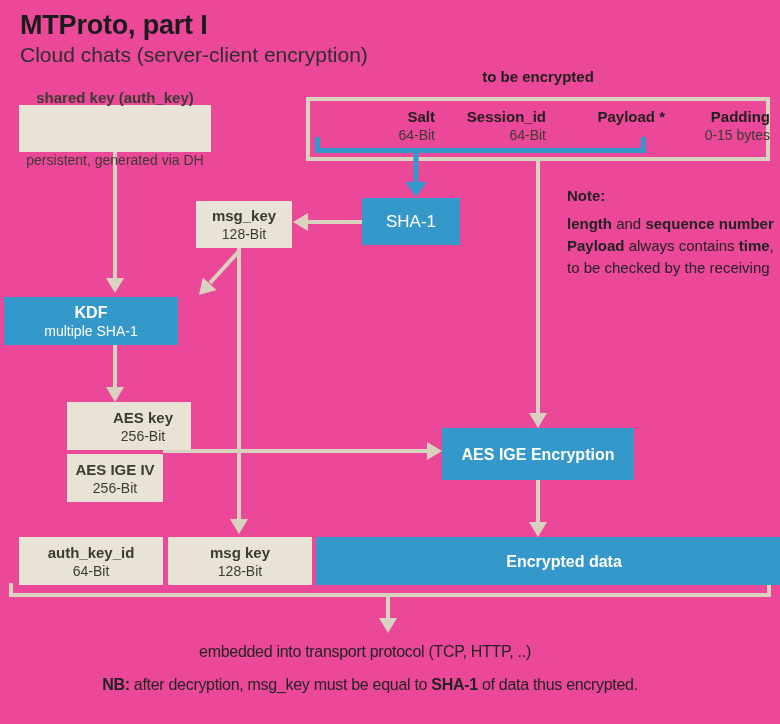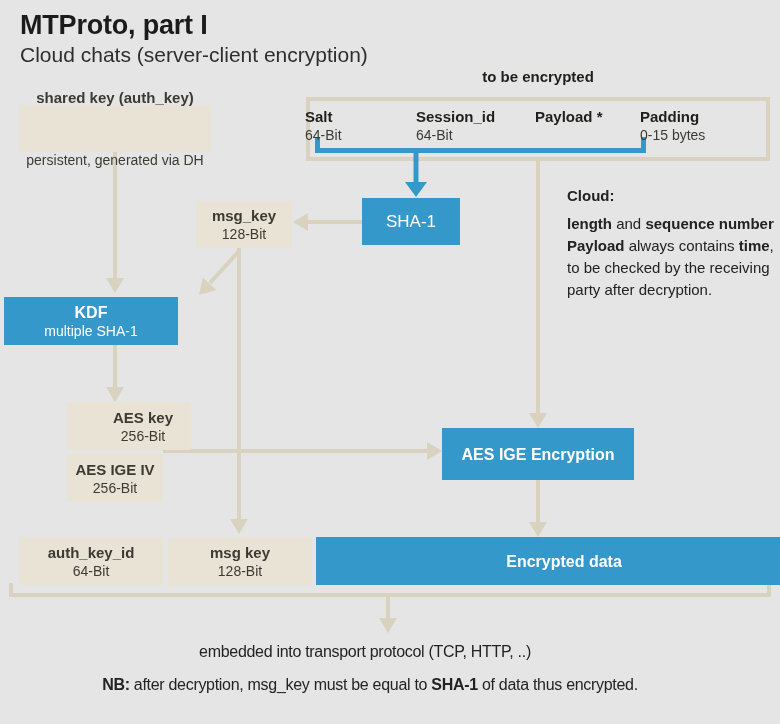--- a/index.html
+++ b/index.html
@@ -4,36 +4,36 @@
 <style>
   :root{
     --blue:#3598cb;
     --fill:#e8e3d5;
     --line:#d9d2bf;
     --box-text:#3b3a33;
     --ink:#1b1b1b;
   }
   html,body{margin:0;padding:0;background:#ffffff;}
   .canvas{
-    position:relative;width:780px;height:724px;background:#e5e5e5;overflow:hidden;
+    position:relative;width:780px;height:724px;background:#ec4899;overflow:hidden;
     font-family:"Liberation Sans","DejaVu Sans",sans-serif;
   }
   svg.connectors{position:absolute;left:0;top:0;z-index:0;}
   .ln{stroke:var(--line);stroke-width:4;fill:none;}
   .ah{fill:var(--line);}
   .bln{stroke:var(--blue);stroke-width:5;fill:none;}
   .bah{fill:var(--blue);}
 
   .abs{position:absolute;z-index:1;}
   .page-title{left:20px;top:10px;font-size:27px;font-weight:700;color:var(--ink);letter-spacing:-0.2px;}
   .page-subtitle{left:20px;top:43px;font-size:21px;color:#2e2e2e;}
 
   .tbe-label{left:388px;top:68px;width:300px;text-align:center;font-size:15px;font-weight:700;color:#1f1f1d;}
 
-  .field{width:130px;text-align:left;color:#1f1f1d;}
+  .field{width:130px;text-align:right;color:#1f1f1d;}
   .fname{font-size:15px;font-weight:700;line-height:19px;}
   .fsize{font-size:14px;line-height:19px;color:#3b3a33;}
 
   .box{
     display:flex;flex-direction:column;align-items:center;justify-content:center;
     text-align:center;line-height:18px;
   }
   .box.beige{background:var(--fill);color:var(--box-text);}
   .box.blue{background:var(--blue);color:#ffffff;}
   .box .t{font-size:15px;font-weight:700;line-height:19px;}
@@ -175,26 +175,25 @@
   <div class="abs box beige" style="left:168px;top:537px;width:144px;height:48px;">
     <div class="t">msg key</div>
     <div class="s">128-Bit</div>
   </div>
 
   <div class="abs box blue" style="left:316px;top:537px;width:496px;height:48px;">
     <div class="t">Encrypted data</div>
   </div>
 
   <div class="abs note">
-    <div class="note-heading">Cloud:</div>
+    <div class="note-heading">Note:</div>
     <div class="note-body">
         <div><span style="font-weight: 700;">length</span><span> and </span><span style="font-weight: 700;">sequence number</span></div>
         <div><span style="font-weight: 700;">Payload</span><span> always contains </span><span style="font-weight: 700;">time</span><span>,</span></div>
         <div><span>to be checked by the receiving</span></div>
-        <div><span>party after decryption.</span></div>
       </div>
   </div>
 
   <div class="abs footer-line transport">embedded into transport protocol (TCP, HTTP, ..)</div>
   <div class="abs footer-line nb">
       <div><span style="font-weight: 700;">NB:</span><span> after decryption, msg_key must be equal to </span><span style="font-weight: 700;">SHA-1</span><span> of data thus encrypted.</span></div>
     </div>
 
 </div>
 

